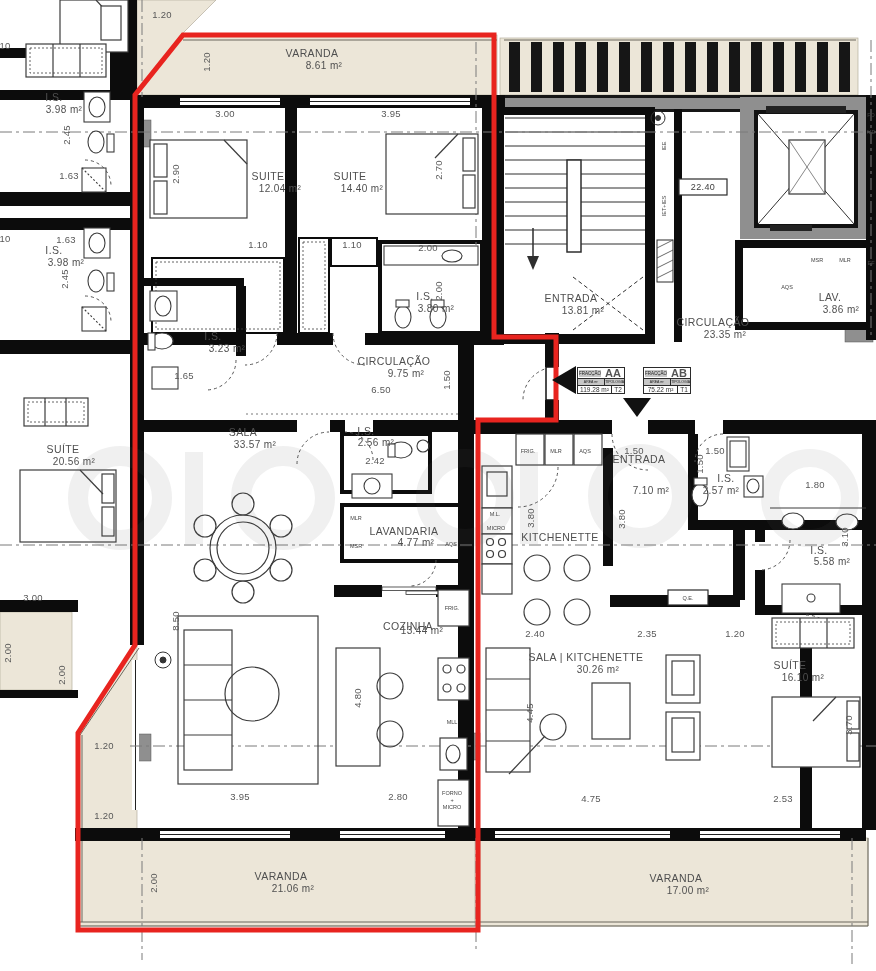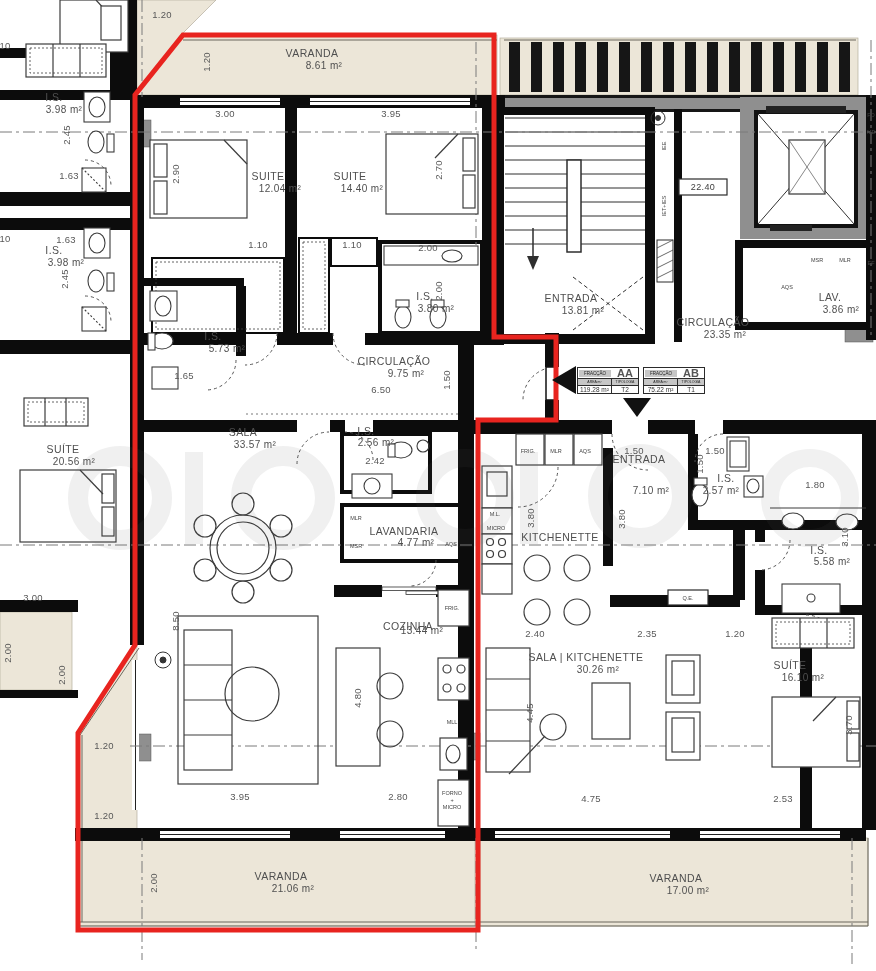--- a/index.html
+++ b/index.html
@@ -8,21 +8,21 @@
   #plan svg{position:absolute;left:0;top:0;}
   .lbl{position:absolute;transform:translate(-50%,-50%);color:#4f4f4f;white-space:nowrap;
        letter-spacing:.4px;z-index:5;}
   .room{font-size:10.5px;}
   .area{font-size:10px;margin-left:12px;}
   .dim{font-size:9.5px;color:#585858;letter-spacing:.2px;}
   .micro{font-size:5.5px;letter-spacing:0;color:#444;}
   .v{transform:translate(-50%,-50%) rotate(-90deg);}
   .boxed{font-size:9px;color:#3d3d3d;}
   
-  .ftable{position:absolute;width:62px;height:27px;border:1.2px solid #2b2b2b;background:#fff;
+  .ftable{position:absolute;width:48px;height:27px;border:1.2px solid #2b2b2b;background:#fff;
           display:flex;flex-direction:column;z-index:6;box-sizing:border-box;}
   .ft-r1{height:11px;display:flex;align-items:center;border-bottom:1px solid #2b2b2b;}
   .ft-frac{flex:1;background:#c6c6c6;font-size:4.5px;text-align:center;height:7px;line-height:7px;
            margin:0 1px;color:#222;}
   .ft-code{width:26px;font-size:11px;font-weight:bold;color:#555;text-align:center;line-height:10px;}
   .ft-r2{height:6px;display:flex;border-bottom:1px solid #2b2b2b;}
   .ft-r2 div{background:#c6c6c6;font-size:3.5px;line-height:6px;text-align:center;color:#222;}
   .ft-c1{width:34px;border-right:1px solid #2b2b2b;box-sizing:border-box;}
   .ft-c2{flex:1;}
   .ft-r3{flex:1;display:flex;font-size:6.5px;color:#333;}
@@ -396,21 +396,21 @@
   <span class="lbl area" style="left:312px;top:65px">8.61 m²</span>
   <span class="lbl room" style="left:268px;top:176px">SUITE</span>
   <span class="lbl area" style="left:268px;top:188px">12.04 m²</span>
   <span class="lbl room" style="left:350px;top:176px">SUITE</span>
   <span class="lbl area" style="left:350px;top:188px">14.40 m²</span>
   <span class="lbl room" style="left:54px;top:97px">I.S.</span>
   <span class="lbl area" style="left:52px;top:109px">3.98 m²</span>
   <span class="lbl room" style="left:54px;top:250px">I.S.</span>
   <span class="lbl area" style="left:54px;top:262px">3.98 m²</span>
   <span class="lbl room" style="left:213px;top:336px">I.S.</span>
-  <span class="lbl area" style="left:215px;top:348px">5.73 m²</span>
+  <span class="lbl area" style="left:215px;top:348px">3.23 m²</span>
   <span class="lbl room" style="left:425px;top:296px">I.S.</span>
   <span class="lbl area" style="left:424px;top:308px">3.80 m²</span>
   <span class="lbl room" style="left:394px;top:361px">CIRCULAÇÃO</span>
   <span class="lbl area" style="left:394px;top:373px">9.75 m²</span>
   <span class="lbl room" style="left:571px;top:298px">ENTRADA</span>
   <span class="lbl area" style="left:571px;top:310px">13.81 m²</span>
   <span class="lbl room" style="left:713px;top:322px">CIRCULAÇÃO</span>
   <span class="lbl area" style="left:713px;top:334px">23.35 m²</span>
   <span class="lbl room" style="left:830px;top:297px">LAV.</span>
   <span class="lbl area" style="left:829px;top:309px">3.86 m²</span>

